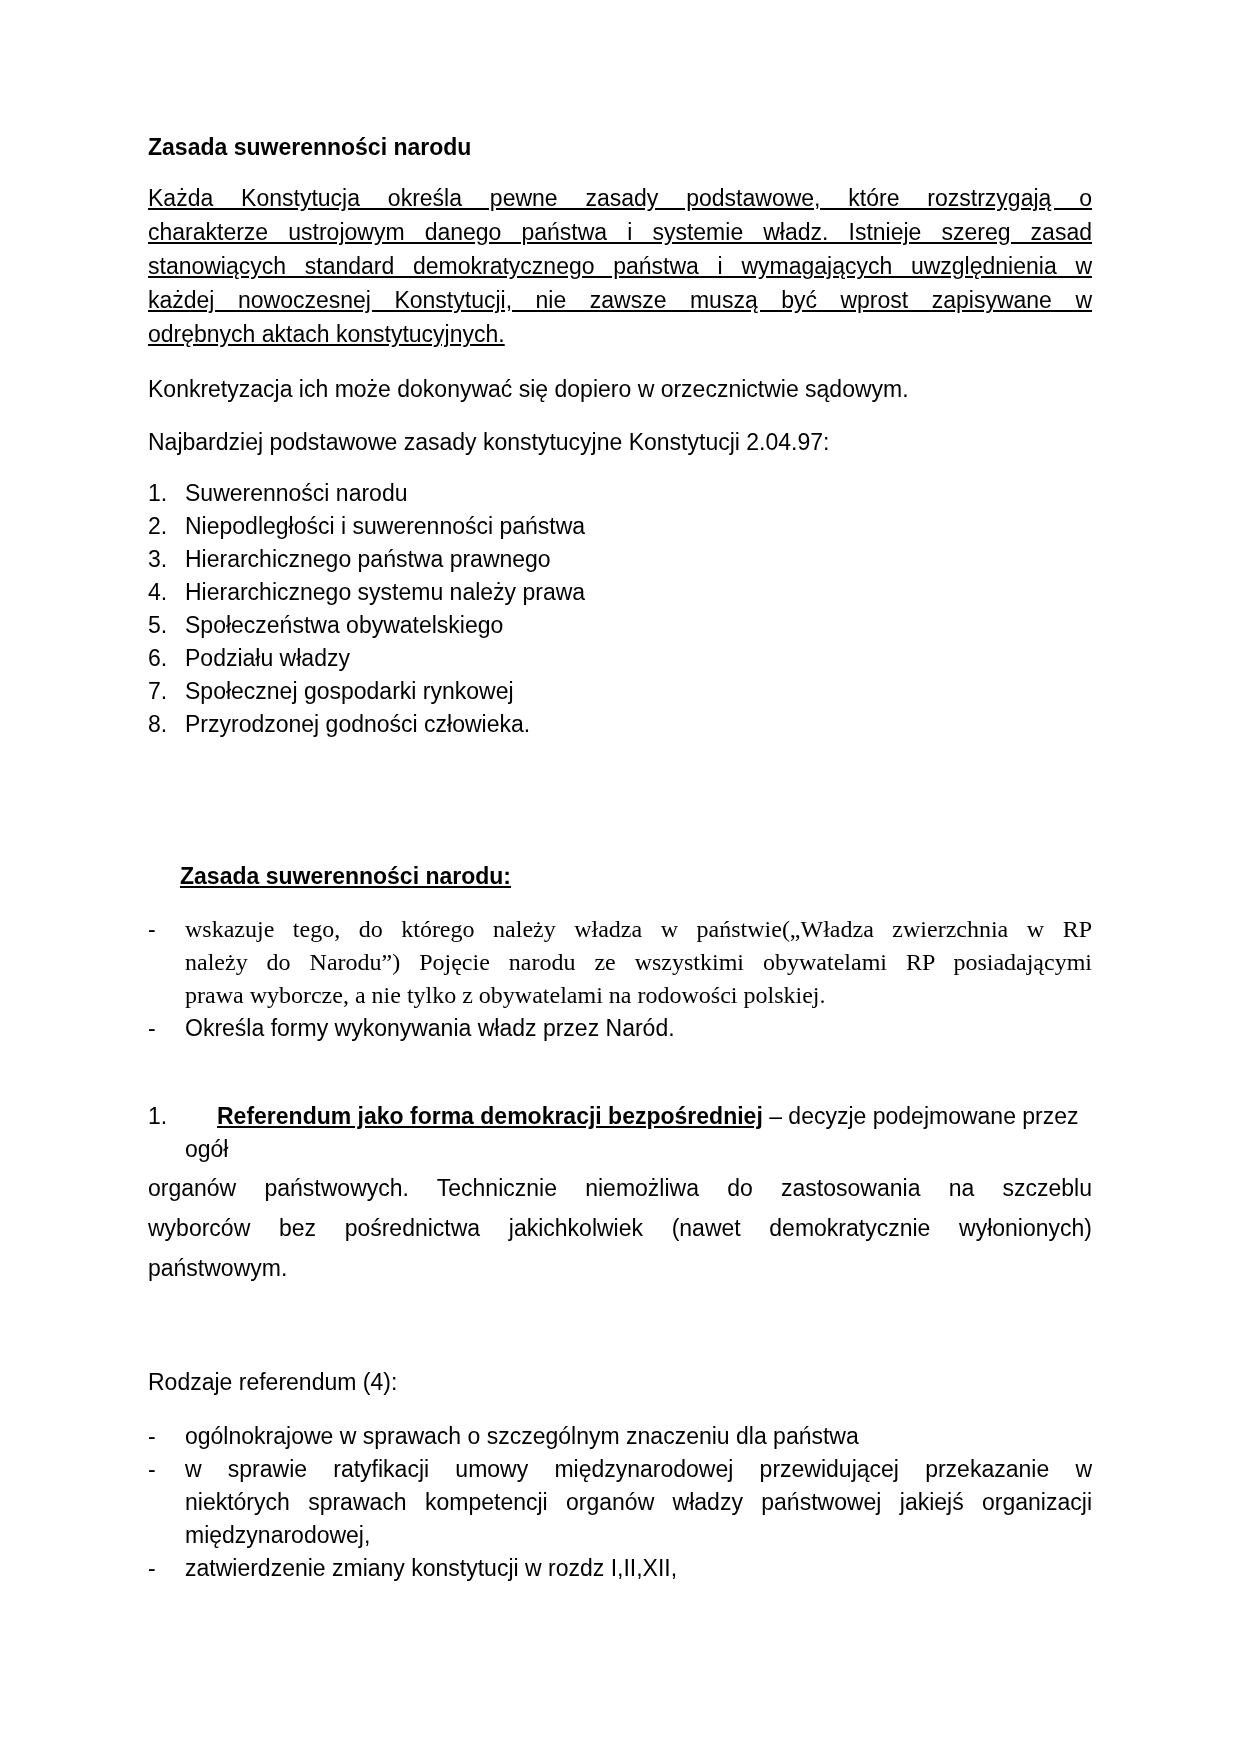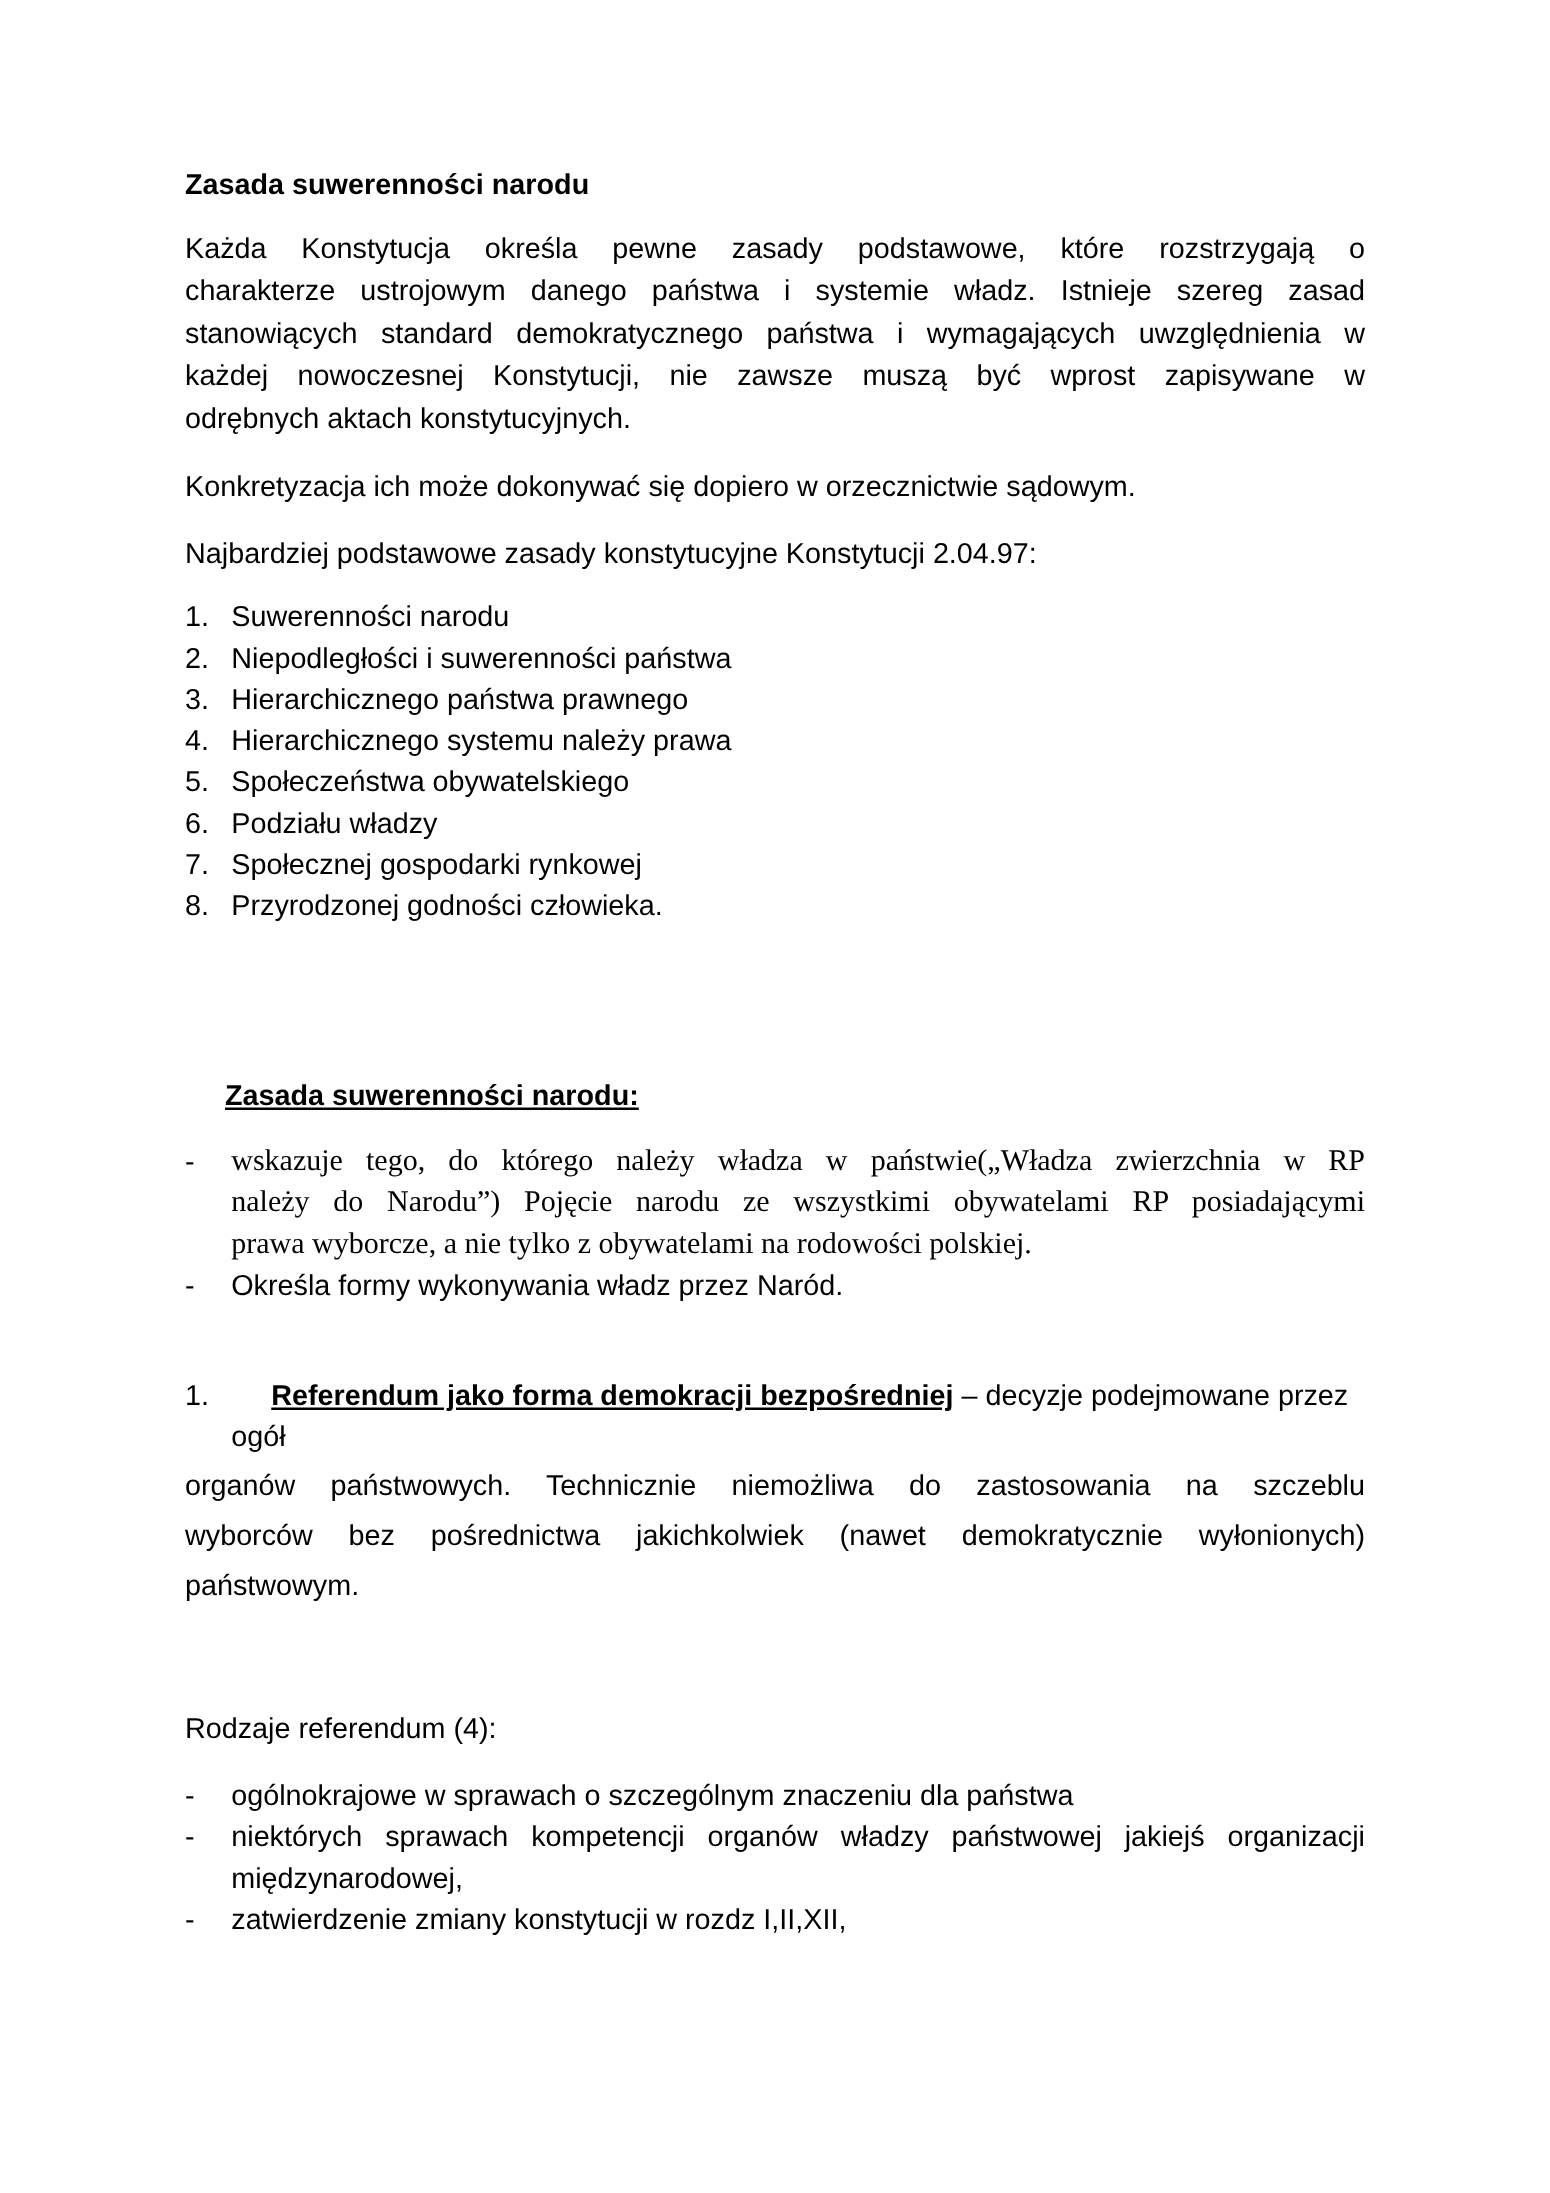--- a/index.html
+++ b/index.html
@@ -22,21 +22,21 @@
   .jl { display:block; text-align:justify; text-align-last:justify; }
   .jl.last { text-align-last:left; }
 </style>
 </head>
 <body>
 
 <div class="page">
 
   <div class="blk title" style="top:128px;">Zasada suwerenności narodu</div>
 
-  <div class="blk just" style="top:181px; line-height:34px;">
+  <div class="blk just" style="top:181px; line-height:34px;text-decoration:underline;">
     <span class="ln">Każda Konstytucja określa pewne zasady podstawowe, które rozstrzygają o</span>
     <span class="ln">charakterze ustrojowym danego państwa i systemie władz. Istnieje szereg zasad</span>
     <span class="ln">stanowiących standard demokratycznego państwa i wymagających uwzględnienia w</span>
     <span class="ln">każdej nowoczesnej Konstytucji, nie zawsze muszą być wprost zapisywane w</span>
     <span class="ln last">odrębnych aktach konstytucyjnych.</span>
   </div>
 
   <div class="blk" style="top:370px;">Konkretyzacja ich może dokonywać się dopiero w orzecznictwie sądowym.</div>
 
   <div class="blk" style="top:423px;">Najbardziej podstawowe zasady konstytucyjne Konstytucji 2.04.97:</div>
@@ -85,20 +85,21 @@
 
   <div class="blk" style="top:1363px;">Rodzaje referendum (4):</div>
 
   <ul class="dash" style="top:1420px;">
     <li>
       <span class="mk">-</span>
       <span>ogólnokrajowe w sprawach o szczególnym znaczeniu dla państwa</span>
     </li>
     <li>
       <span class="mk">-</span>
+      <span class="jl">w sprawie ratyfikacji umowy międzynarodowej przewidującej przekazanie w</span>
       <span class="jl">niektórych sprawach kompetencji organów władzy państwowej jakiejś organizacji</span>
       <span class="jl last">międzynarodowej,</span>
     </li>
     <li>
       <span class="mk">-</span>
       <span>zatwierdzenie zmiany konstytucji w rozdz I,II,XII,</span>
     </li>
   </ul>
 
 </div>

